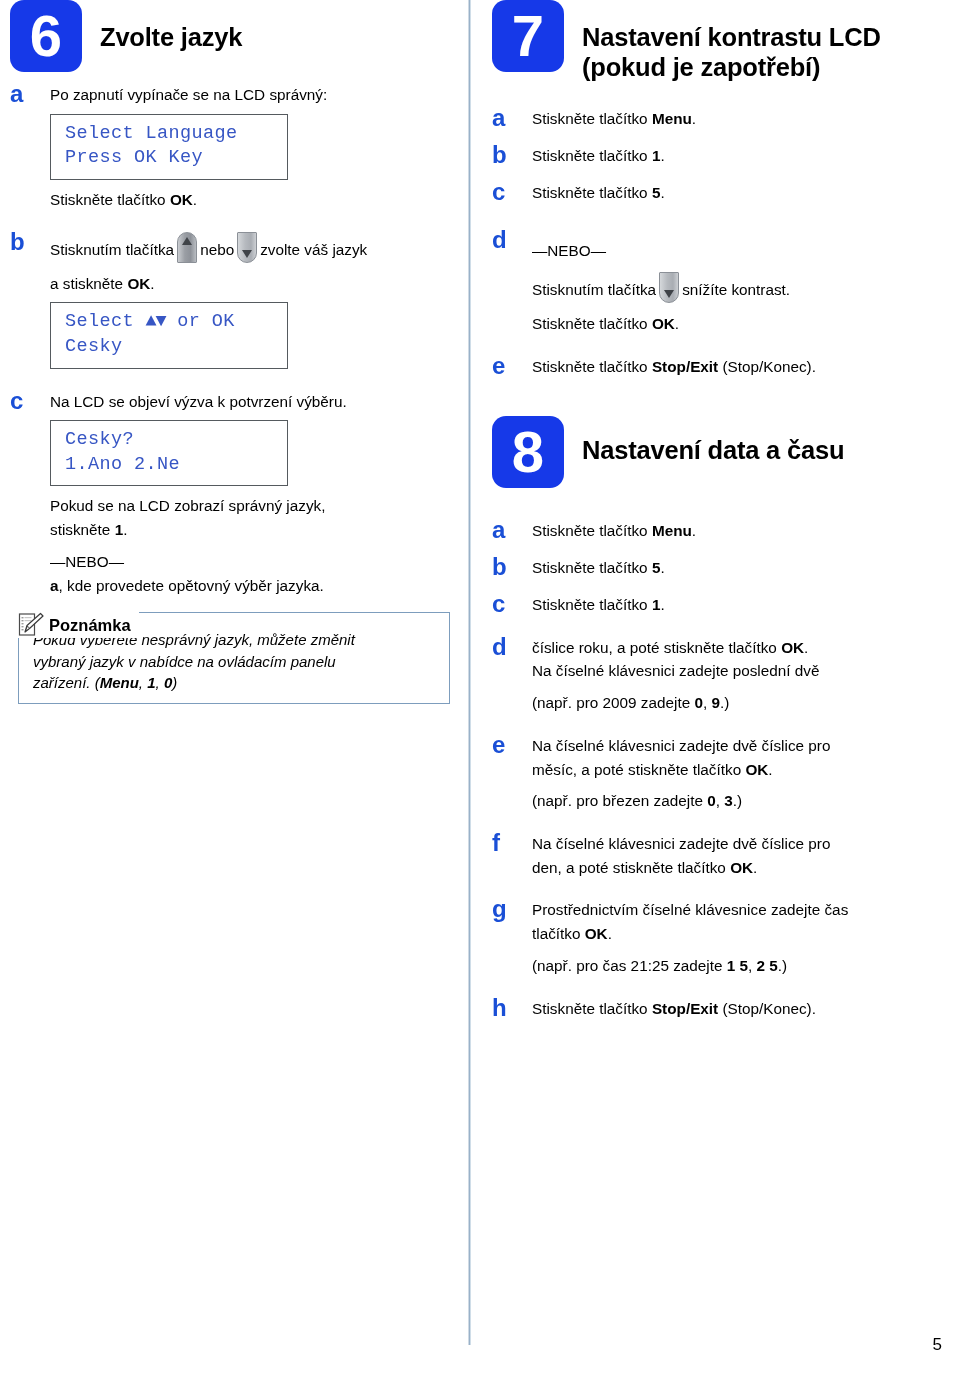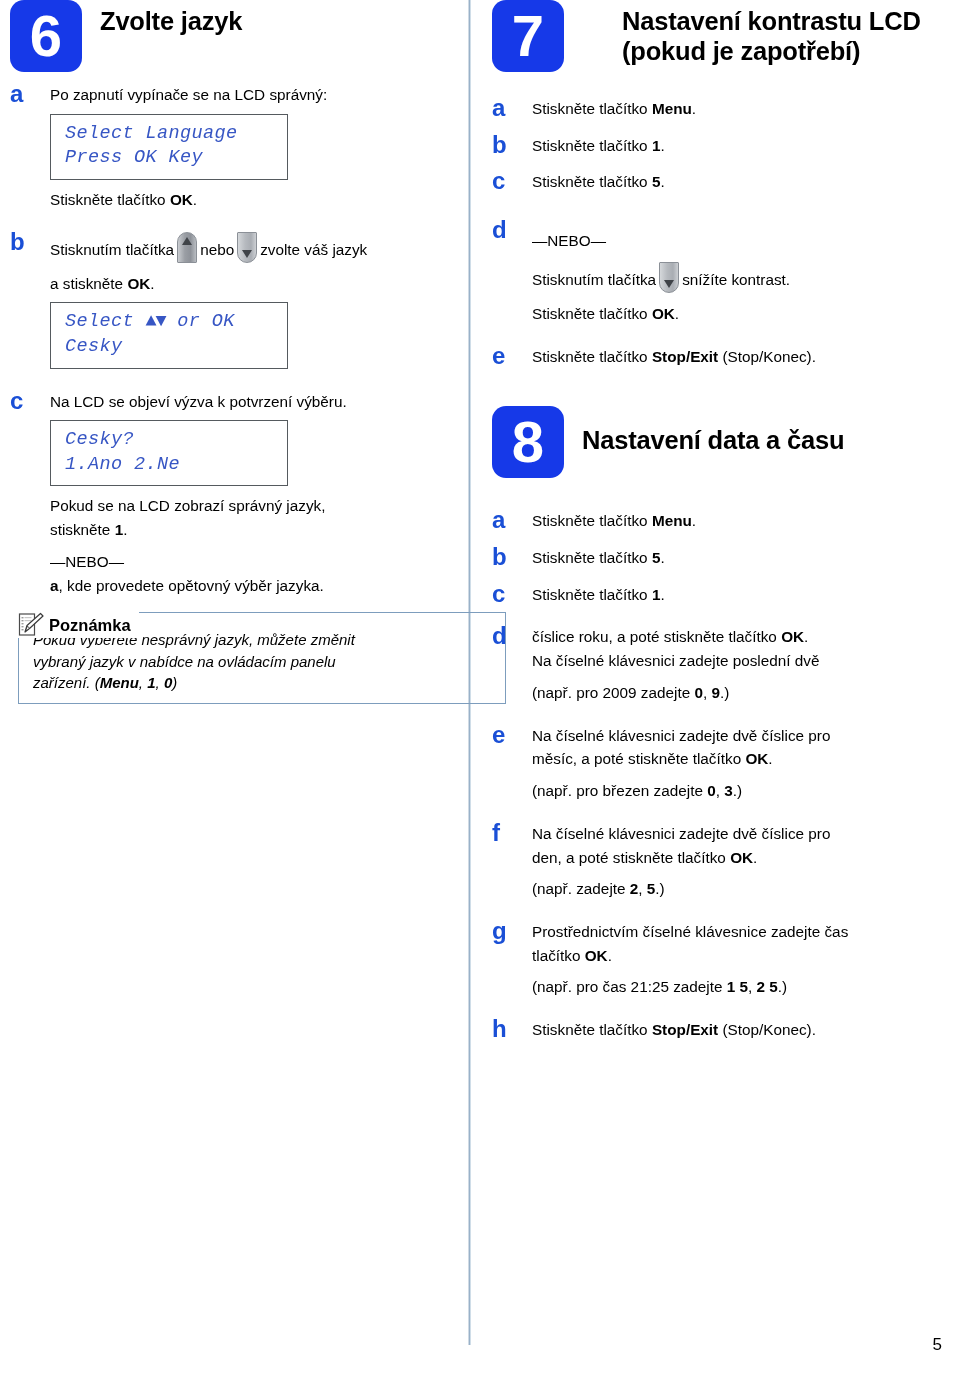--- a/index.html
+++ b/index.html
@@ -57,24 +57,24 @@
     font-weight: bold;
     line-height: 72px;
     text-align: center;
     font-family: "Liberation Sans", sans-serif;
   }
   .step-title {
     margin-left: 18px;
     font-size: 25.5px;
     font-weight: bold;
     line-height: 1.16;
-    padding-top: 7px;
+    padding-top: 23px;
     letter-spacing: -0.2px;
   }
-  .step-title .t2 { display: block; margin-left: 40px; }
+  .step-title .t2 { display: block; }
 
   
   .item {
     display: flex;
     align-items: flex-start;
     margin-bottom: 3px;
   }
   .item-letter {
     flex: 0 0 40px;
     width: 40px;
@@ -100,21 +100,20 @@
     background: #ffffff;
     color: #3756c4;
     font-family: "Liberation Mono", "DejaVu Sans Mono", monospace;
     font-size: 18.5px;
     line-height: 1.33;
     padding: 7px 12px 8px 14px;
     width: 238px;
     box-sizing: border-box;
     margin: 8px 0 9px 0;
     letter-spacing: 0.4px;
-    font-style: italic;
   }
   .lcd .tri { letter-spacing: -1px; }
 
   
   .keybtn {
     display: inline-block;
     vertical-align: -8px;
     width: 20px;
     height: 31px;
     position: relative;
@@ -145,21 +144,21 @@
     border-left: 5px solid transparent;
     border-right: 5px solid transparent;
     border-top: 8px solid #3f4348;
   }
 
   
   .note-wrap {
     position: relative;
     margin-top: 14px;
     margin-left: 8px;
-    width: 488px;
+    width: 432px;
     border-radius: 29px;
   }
   .note-box {
     border: 1.5px solid #7d9dbd;
     padding: 16px 12px 10px 14px;
     margin-top: 11px;
     box-sizing: border-box;
   }
   .note-head {
     position: absolute;
@@ -395,21 +394,20 @@
       </div>
     </div>
 
     <div class="sp14"></div>
 
     <div class="item">
       <div class="item-letter">f</div>
       <div class="item-body">
         <p>Na číselné klávesnici zadejte dvě číslice pro</p>
         <p><span>den, a poté stiskněte tlačítko </span><b>OK</b><span>.</span></p>
-        <p class="gap"><span>(např. zadejte </span><b>2</b><span>, </span><b>5</b><span>.)</span></p>
       </div>
     </div>
 
     <div class="sp14"></div>
 
     <div class="item">
       <div class="item-letter">g</div>
       <div class="item-body">
         <p>Prostřednictvím číselné klávesnice zadejte čas</p>
         <p><span>tlačítko </span><b>OK</b><span>.</span></p>

